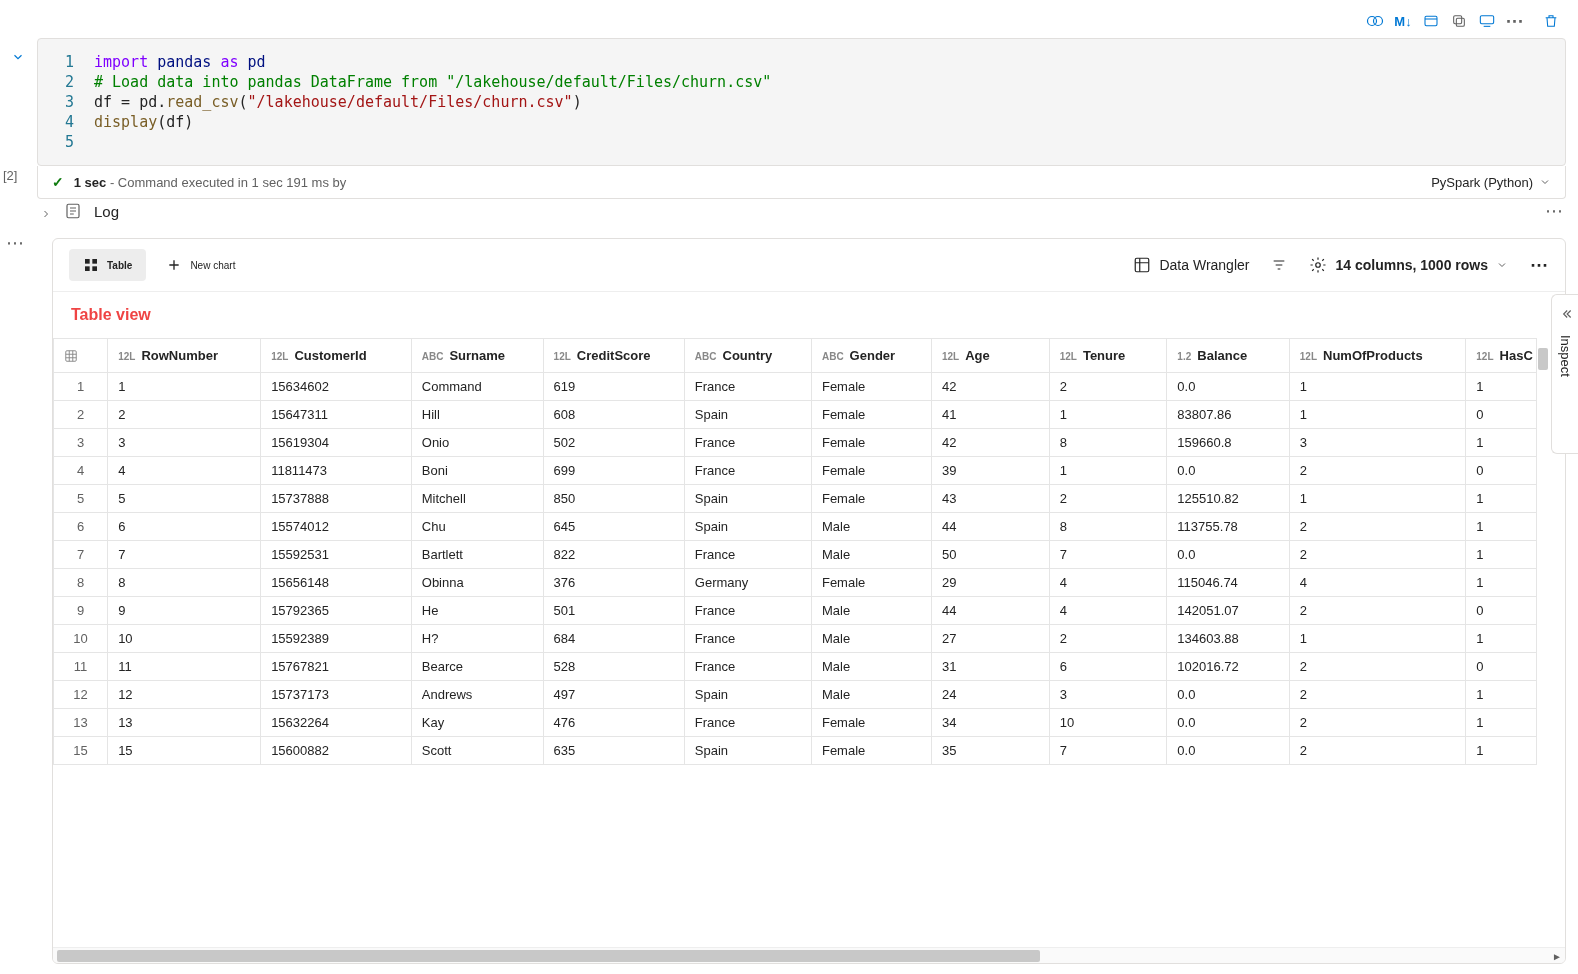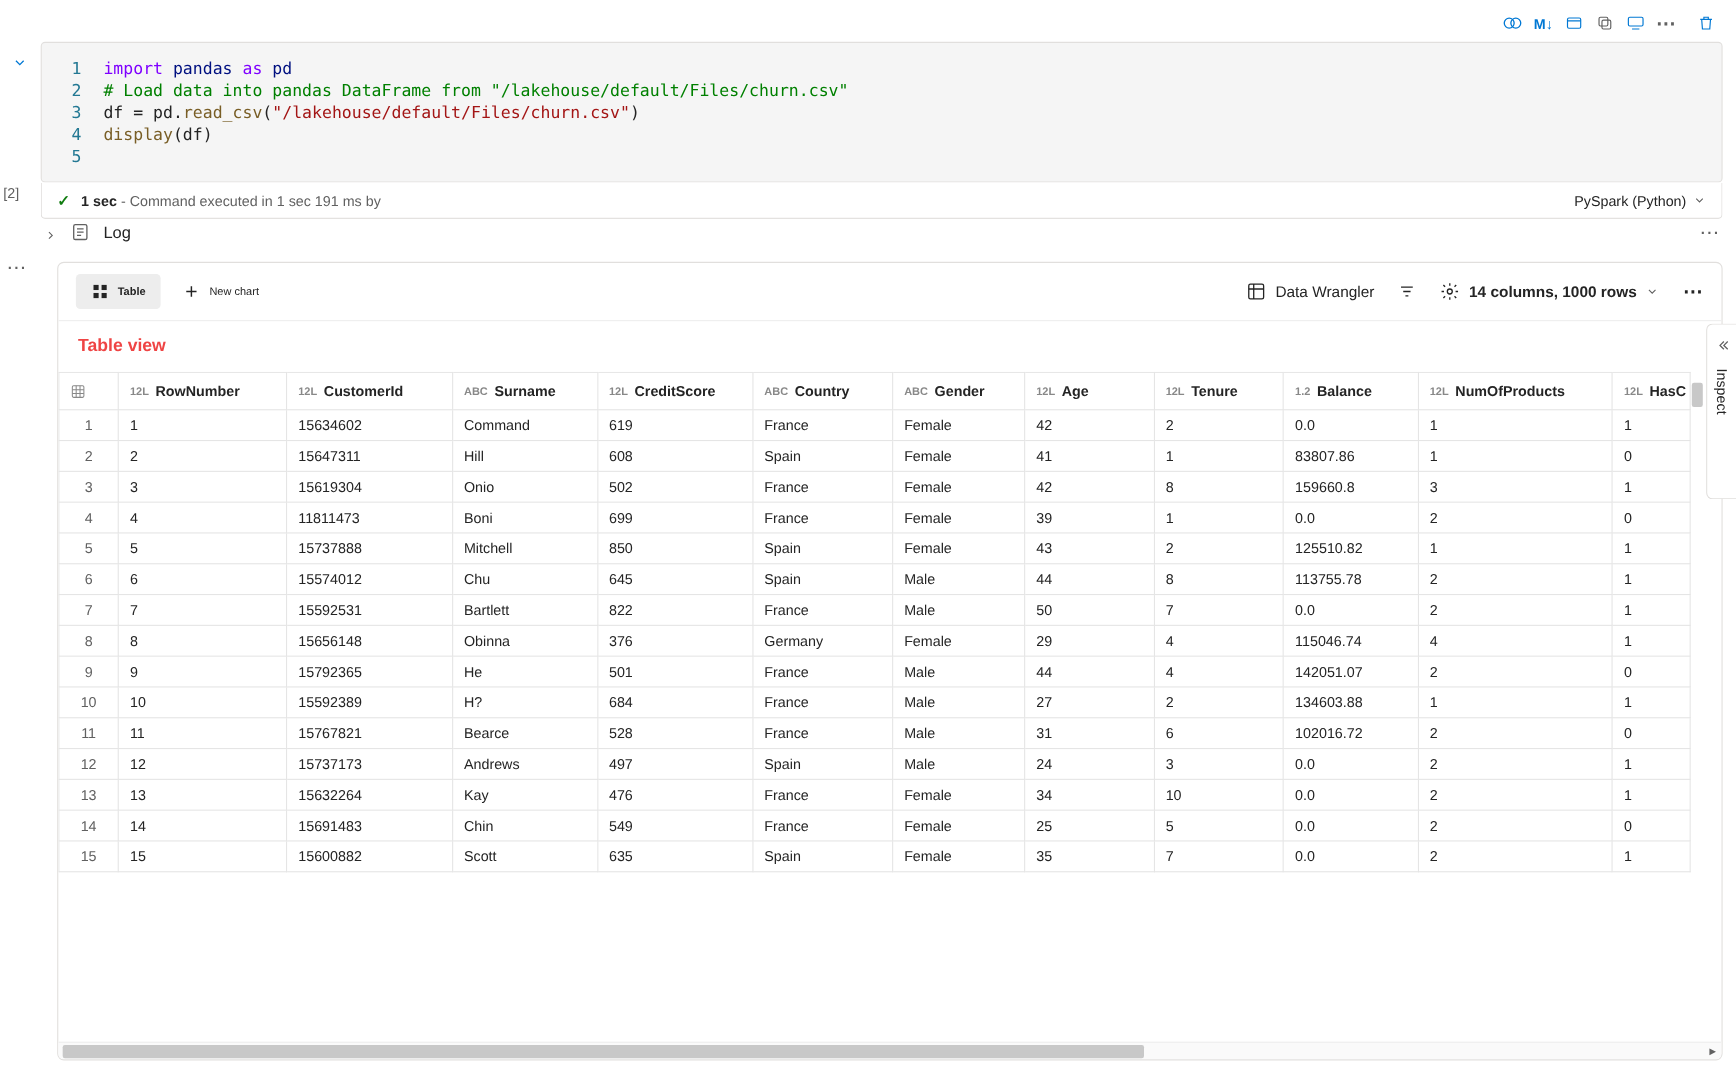--- a/index.html
+++ b/index.html
@@ -462,34 +462,20 @@
             <td>476</td>
             <td>France</td>
             <td>Female</td>
             <td>34</td>
             <td>10</td>
             <td>0.0</td>
             <td>2</td>
             <td>1</td>
           </tr>
           <tr>
-            <td class="rowidx">14</td>
-            <td>14</td>
-            <td>15691483</td>
-            <td>Chin</td>
-            <td>549</td>
-            <td>France</td>
-            <td>Female</td>
-            <td>25</td>
-            <td>5</td>
-            <td>0.0</td>
-            <td>2</td>
-            <td>0</td>
-          </tr>
-          <tr>
             <td class="rowidx">15</td>
             <td>15</td>
             <td>15600882</td>
             <td>Scott</td>
             <td>635</td>
             <td>Spain</td>
             <td>Female</td>
             <td>35</td>
             <td>7</td>
             <td>0.0</td>

